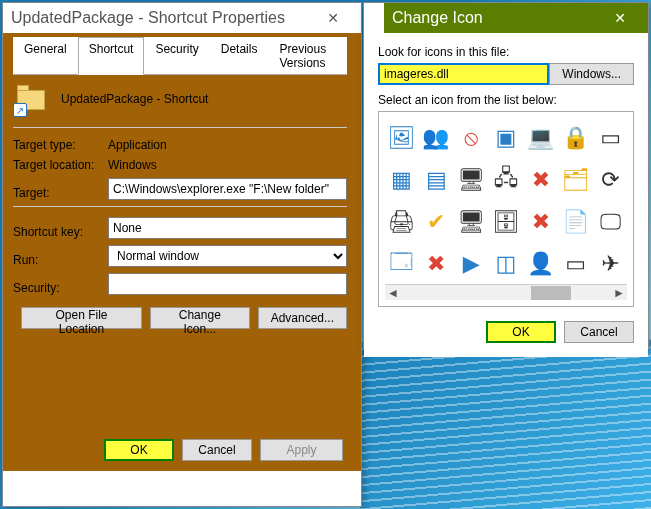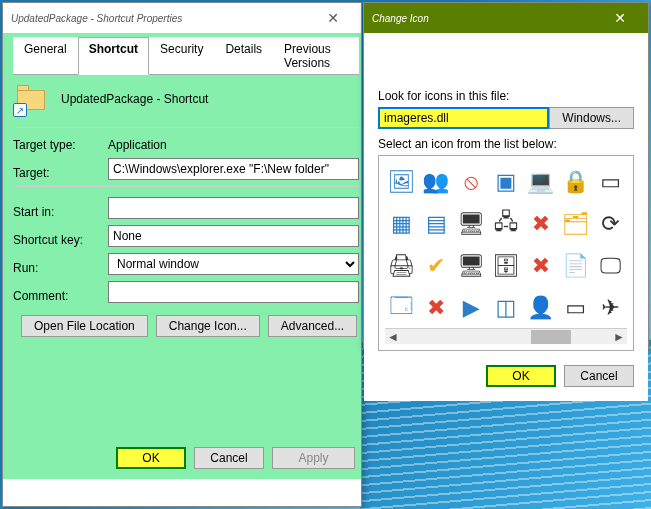--- a/index.html
+++ b/index.html
@@ -1,28 +1,28 @@
 <!DOCTYPE html>
 <html><head>
 <meta charset="utf-8">
 <style>
 * { box-sizing: border-box; font-family: "Segoe UI", Tahoma, sans-serif; font-size: 12px; }
 body { margin: 0; width: 651px; height: 509px; background: linear-gradient(135deg, #1a7fb8 0%, #1a7fb8 40%, #3db1e8 60%, #7fd8ff 80%, #a8e8ff 100%); position: relative; overflow: hidden; }
 
 .window { position: absolute; background: #fff; border: 1px solid #888; box-shadow: 2px 2px 8px rgba(0,0,0,0.3); }
 .titlebar { height: 30px; display: flex; align-items: center; padding: 0 8px; color: #000; }
 .titlebar.inactive { background: #fff; color: #555; }
-.titlebar.active { background: #5a7f00; color: #fff; }
-.titlebar .title { flex: 1; font-size: 10px; font-style: italic; }
+.titlebar.active { background: #5a7f00; color: #fff; margin-left: 20px; }
+.titlebar .title { flex: 1; font-size: 16px; }
 .titlebar .close { width: 40px; height: 30px; display: flex; align-items: center; justify-content: center; cursor: pointer; font-size: 14px; }
 
-.prop-body { padding: 4px 2px 10px 10px; background: #86efac; }
+.prop-body { padding: 4px 14px 10px 10px; background: #a16207; }
 .tabs { border-bottom: 1px solid #aaa; display: flex; margin: 0 0 8px 0; position: relative; }
 .tab { padding: 4px 10px; border: 1px solid transparent; border-bottom: none; cursor: pointer; background: #fff; font-size: 12px; }
-.tab.active { border: 1px solid #aaa; border-bottom: 1px solid #fff; margin-bottom: -1px; background: #fff; font-weight: bold; }
+.tab.active { border: 1px solid #aaa; border-bottom: 1px solid #fff; margin-bottom: -1px; background: #fff; }
 
 .icon-title { display: flex; align-items: center; gap: 12px; margin: 10px 0 14px 4px; }
 .folder-short { width: 32px; height: 28px; position: relative; }
 .folder-short .fold { width: 28px; height: 20px; background: #f6d77e; border: 1px solid #c9a54a; position: absolute; top: 5px; }
 .folder-short .tab2 { width: 12px; height: 6px; background: #f6d77e; border: 1px solid #c9a54a; border-bottom: none; position: absolute; top: 0; }
 .folder-short .arrow { position: absolute; bottom: -4px; left: -4px; width: 14px; height: 14px; background: #fff; border: 1px solid #2070c0; border-radius: 2px; display: flex; align-items: center; justify-content: center; color: #2070c0; font-size: 10px; }
 
 .divider { height: 1px; background: #ccc; margin: 6px 0 10px 0; }
 
 .field-row { display: flex; align-items: flex-end; margin: 6px 0; }
@@ -32,21 +32,21 @@
 .field-input input, .field-input select { width: 100%; height: 22px; border: 1px solid #7a7a7a; padding: 0 4px; font-size: 12px; background: #fff; }
 
 .btn-row { display: flex; gap: 8px; margin: 12px 0 6px 8px; }
 .btn { height: 22px; border: 1px solid #999; background: #e1e1e1; padding: 0 12px; cursor: pointer; font-size: 12px; }
 .btn.disabled { color: #888; cursor: default; }
 .btn.highlight { background: #ffff40 !important; border: 2px solid #008000 !important; }
 
 .bottom-btns { display: flex; gap: 8px; justify-content: flex-end; margin-top: 110px; padding-right: 4px;}
 
 
-.ci-body { padding: 10px 14px 14px 14px; background: #fff; margin-top: 44px; }
+.ci-body { padding: 10px 14px 14px 14px; background: #fff; }
 .ci-label { margin: 2px 0 4px 0; }
 .ci-path-row { display: flex; align-items: center; margin-bottom: 8px; }
 .ci-path-row input { flex: 1; height: 22px; border: 2px solid #0078d7; background: #ffff40; padding: 0 4px; font-size: 12px; }
 .ci-grid { border: 1px solid #aaa; padding: 6px; height: 196px; display: flex; flex-direction: column; }
 .ci-rows { flex: 1; display: grid; grid-template-columns: repeat(7, 1fr); grid-template-rows: repeat(4, 1fr); gap: 2px; }
 .ci-icon { display: flex; align-items: center; justify-content: center; font-size: 22px; color: #2a7fc8; cursor: pointer; }
 .ci-icon.red { color: #d43; }
 .ci-icon.yellow { color: #f0b020; }
 .ci-icon.dark { color: #333; }
 .ci-scroll { height: 16px; border-top: 1px solid #ccc; display: flex; align-items: center; background: #f0f0f0; }
@@ -84,38 +84,38 @@
       </div>
       <span>UpdatedPackage - Shortcut</span>
     </div>
     <div class="divider"></div>
 
     <div class="field-row">
       <div class="field-label">Target type:</div>
       <div class="field-text">Application</div>
     </div>
     <div class="field-row">
+      <div class="field-label">Target location:</div>
+      <div class="field-text">Windows</div>
+    </div>
+    <div class="field-row">
       <div class="field-label">Target:</div>
       <div class="field-input"><input value="C:\Windows\explorer.exe &quot;F:\New folder&quot;" style=""></div>
     </div>
     <div class="divider"></div>
-    <div class="field-row">
-      <div class="field-label">Start in:</div>
-      <div class="field-input"><input value="" style=""></div>
-    </div>
     <div class="field-row">
       <div class="field-label">Shortcut key:</div>
       <div class="field-input"><input value="None" style=""></div>
     </div>
     <div class="field-row">
       <div class="field-label">Run:</div>
       <div class="field-input"><select><option>Normal window</option></select></div>
     </div>
     <div class="field-row">
-      <div class="field-label">Comment:</div>
+      <div class="field-label">Security:</div>
       <div class="field-input"><input value="" style=""></div>
     </div>
 
     <div class="btn-row">
       <button class="btn">Open File Location</button>
       <button class="btn">Change Icon...</button>
       <button class="btn">Advanced...</button>
     </div>
 
     <div class="bottom-btns">

